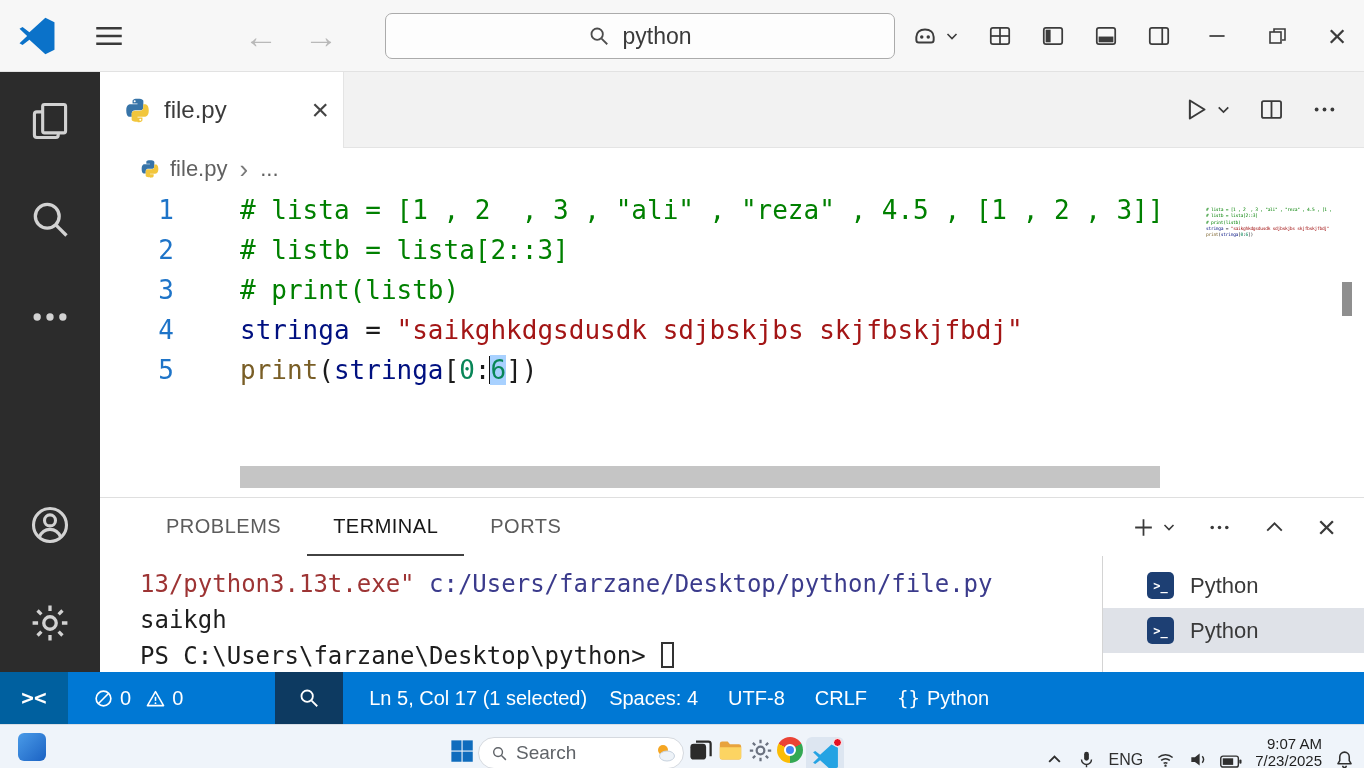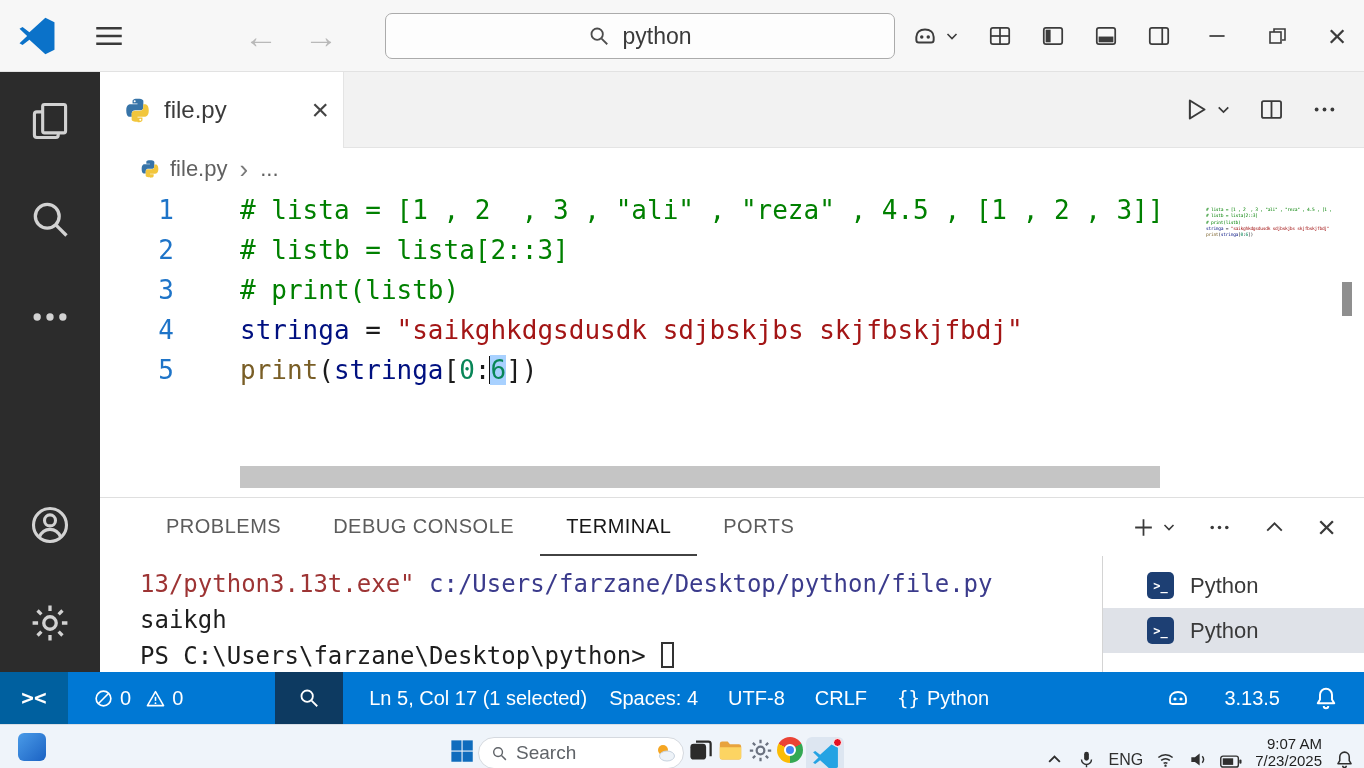--- a/index.html
+++ b/index.html
@@ -326,21 +326,20 @@
       <div><div class="mini-line"><span class="tok-comment"># lista = [1 , 2  , 3 , "ali" , "reza" , 4.5 , [1 , 2 , 3]]</span></div><div class="mini-line"><span class="tok-comment"># listb = lista[2::3]</span></div><div class="mini-line"><span class="tok-comment"># print(listb)</span></div><div class="mini-line"><span class="tok-variable">stringa</span><span class="tok-default"> = </span><span class="tok-string">"saikghkdgsdusdk sdjbskjbs skjfbskjfbdj"</span></div><div class="mini-line"><span class="tok-function">print</span><span class="tok-default">(</span><span class="tok-variable">stringa</span><span class="tok-default">[</span><span class="tok-number">0</span><span class="tok-default">:</span><span class="tok-number">6</span><span class="tok-default">])</span></div></div>
     </div>
   </div>
   <div class="vthumb"></div>
   <div class="hthumb"></div>
 
   <div class="panel">
     <div class="panel-header">
       <div style="display:flex">
           <div class="panel-tab">PROBLEMS</div>
-          <div class="panel-tab">DEBUG CONSOLE</div>
           <div class="panel-tab active">TERMINAL</div>
           <div class="panel-tab">PORTS</div>
         </div>
       <div class="panel-actions">
         <span class="pa-ic">
           <svg viewBox="0 0 24 24" fill="none" stroke="currentColor" stroke-width="1.7">
               <path d="M12 4v16M4 12h16"></path>
             </svg>
         </span>
         <span class="pa-ic small">
@@ -406,36 +405,20 @@
         </svg>
     </div>
     <div class="sb-item">Ln 5, Col 17 (1 selected)</div>
     <div class="sb-item gap-lg">Spaces: 4</div>
     <div class="sb-item gap-md">UTF-8</div>
     <div class="sb-item gap-md">CRLF</div>
     <div class="sb-item gap-md">
       <span class="braces">{}</span>
       <span>Python</span>
     </div>
-    <div class="sb-right">
-      <span class="sb-ic">
-        <svg viewBox="0 0 24 24" fill="none" stroke="currentColor" stroke-width="1.8">
-            <path d="M4 13c0-4.2 3.2-7 8-7s8 2.8 8 7v2.6c0 1.3-1 2.4-2.4 2.4H6.4C5 18 4 16.9 4 15.6z"></path>
-            <circle cx="9" cy="13" r="1.6" fill="currentColor" stroke="none"></circle>
-            <circle cx="15" cy="13" r="1.6" fill="currentColor" stroke="none"></circle>
-          </svg>
-      </span>
-      <span>3.13.5</span>
-      <span class="sb-ic">
-        <svg viewBox="0 0 16 16" fill="none" stroke="currentColor" stroke-width="1.3" stroke-linejoin="round">
-            <path d="M8 1.8a4 4 0 0 0-4 4v3.2L2.5 11.5h11L12 9V5.8a4 4 0 0 0-4-4z"></path>
-            <path d="M6.5 13.3a1.5 1.5 0 0 0 3 0"></path>
-          </svg>
-      </span>
-    </div>
   </div>
 
   <div class="taskbar">
     <div class="tk-widgets"></div>
 
     <div class="tk-center">
       <span class="tk-ic">
         <svg viewBox="0 0 24 24" fill="#0f6cbd">
             <rect x="3" y="3" width="9" height="9"></rect>
             <rect x="13" y="3" width="9" height="9"></rect>

